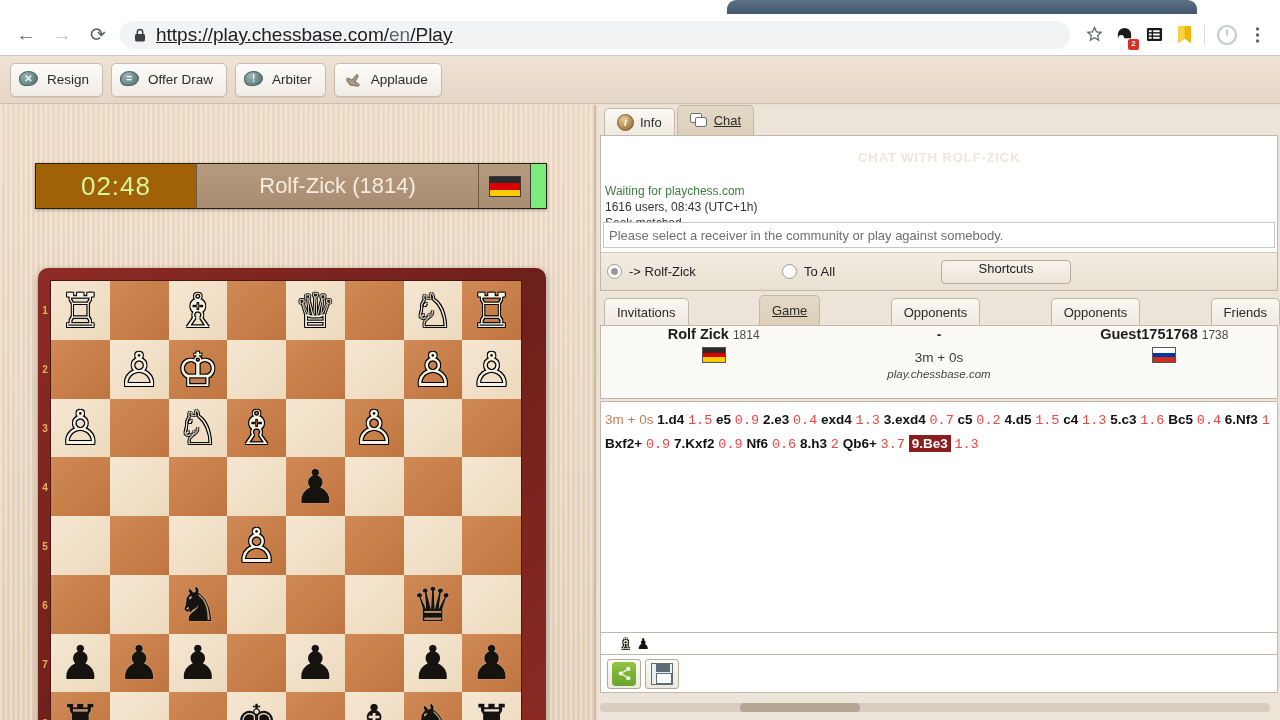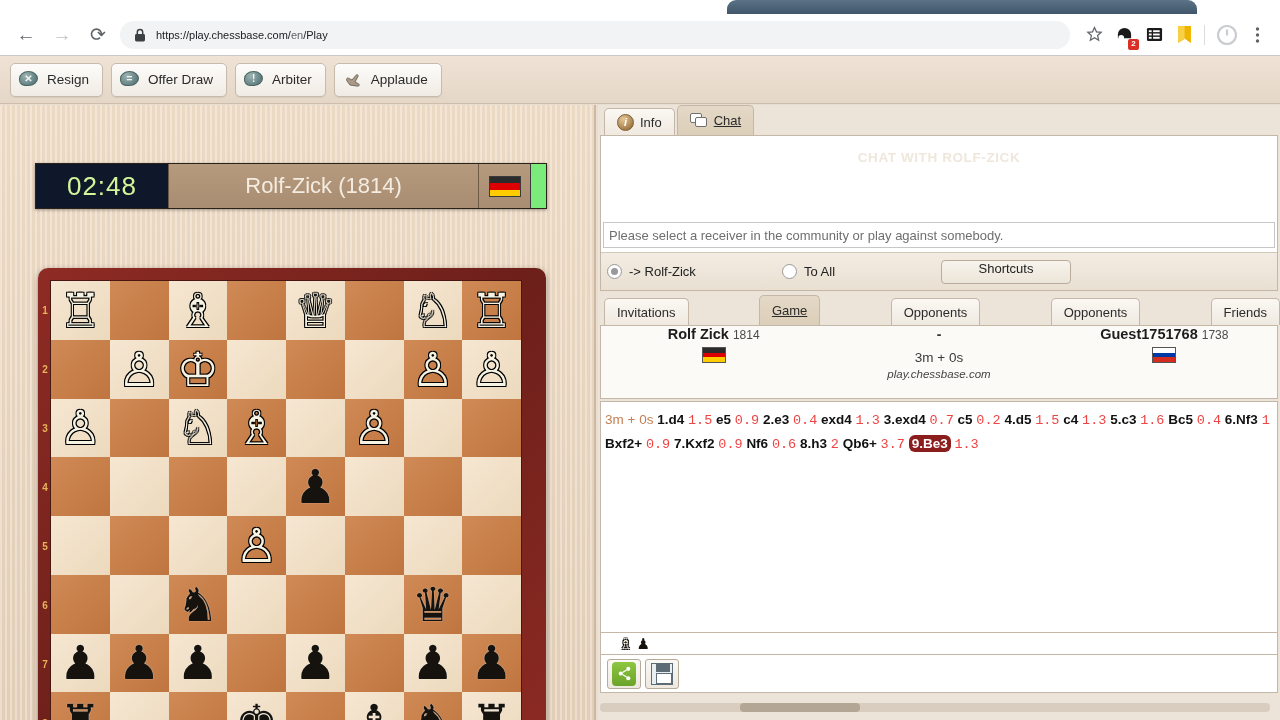--- a/index.html
+++ b/index.html
@@ -40,22 +40,23 @@
 
   #omnibox {
     flex: 1; height: 28px; margin: 0 8px 0 4px;
     background: #f1f3f4; border-radius: 14px;
     display: flex; align-items: center;
     padding: 0 14px;
     max-width: 950px;
   }
   #lock-icon { margin-right: 10px; display:flex; }
   #url-text {
-    font-size: 11px; color: #202124;
+    font-size: 19px; color: #202124;
     white-space: nowrap;
+    text-decoration: underline;
   }
   #url-text .dim { color: #5f6368; }
 
   .tb-icon {
     width: 28px; height: 28px; margin-left: 2px;
     display: flex; align-items: center; justify-content: center;
     position: relative;
   }
   #ext-badge {
     position: absolute; right: -1px; bottom: -1px;
@@ -126,22 +127,22 @@
 
   .player-bar {
     position: absolute; left: 35px;
     width: 512px; height: 46px;
     display: flex; align-items: stretch;
     border: 1px solid #2a2118;
     box-shadow: 0 1px 3px rgba(0,0,0,.35);
   }
   #player-bar-top { top: 58px; }
   .clock {
-    width: 132px;
-    background: #0f172a;
+    width: 160px;
+    background: #a16207;
     display: flex; align-items: center; justify-content: center;
     color: #d4f59a;
     font-size: 26px; letter-spacing: 1px;
     font-family: "Liberation Sans", sans-serif;
   }
   .pname {
     flex: 1;
     background: linear-gradient(180deg,#b69a7e 0%,#a88d72 100%);
     display: flex; align-items: center; justify-content: center;
     color: #f5ece1; font-size: 22px;
@@ -311,21 +312,21 @@
     background: #fff;
     border: 1px solid #c4b7a7;
     height: 232px;
     padding: 6px 4px;
     font-size: 13.5px; line-height: 23px;
   }
   .mv { font-weight: bold; color: #111; }
   .ev { color: #ef4444; font-family: Liberation Mono, monospace; }
   .hdr { color: #c47f55; font-weight: normal; }
   .mv.hl {
-    background: #8b1d1d; color:#fff; padding: 1px 3px; border-radius:6px;
+    background: #8b1d1d; color:#fff; padding: 1px 3px; border-radius:0;
   }
 
   #captured-bar {
     margin: 0 2px;
     height: 22px;
     background: #fff; border: 1px solid #c4b7a7; border-top: none;
     display:flex; align-items:center; gap:4px; padding-left: 18px;
     font-size: 15px;
   }
   #tool-bar2 {
@@ -631,20 +632,25 @@
         <span class="chat-icon">
             <span class="s1"></span>
             <span class="s2"></span>
           </span>
         <span>Chat</span>
       </div>
     </div>
 
     <div id="chat-panel">
       <div id="chat-watermark">CHAT WITH ROLF-ZICK</div>
+      <div id="chat-msgs">
+        <div class="msg-green">Waiting for playchess.com</div>
+        <div class="msg-dark">1616 users, 08:43 (UTC+1h)</div>
+        <div class="msg-dark">Seek matched</div>
+      </div>
       <div id="chat-input">
         <span>Please select a receiver in the community or play against somebody.</span>
       </div>
       <div id="chat-controls">
         <div class="radio-wrap" style="width:175px">
           <span class="radio on"></span>
           <span>-&gt; Rolf-Zick</span>
         </div>
         <div class="radio-wrap">
           <span class="radio"></span>

